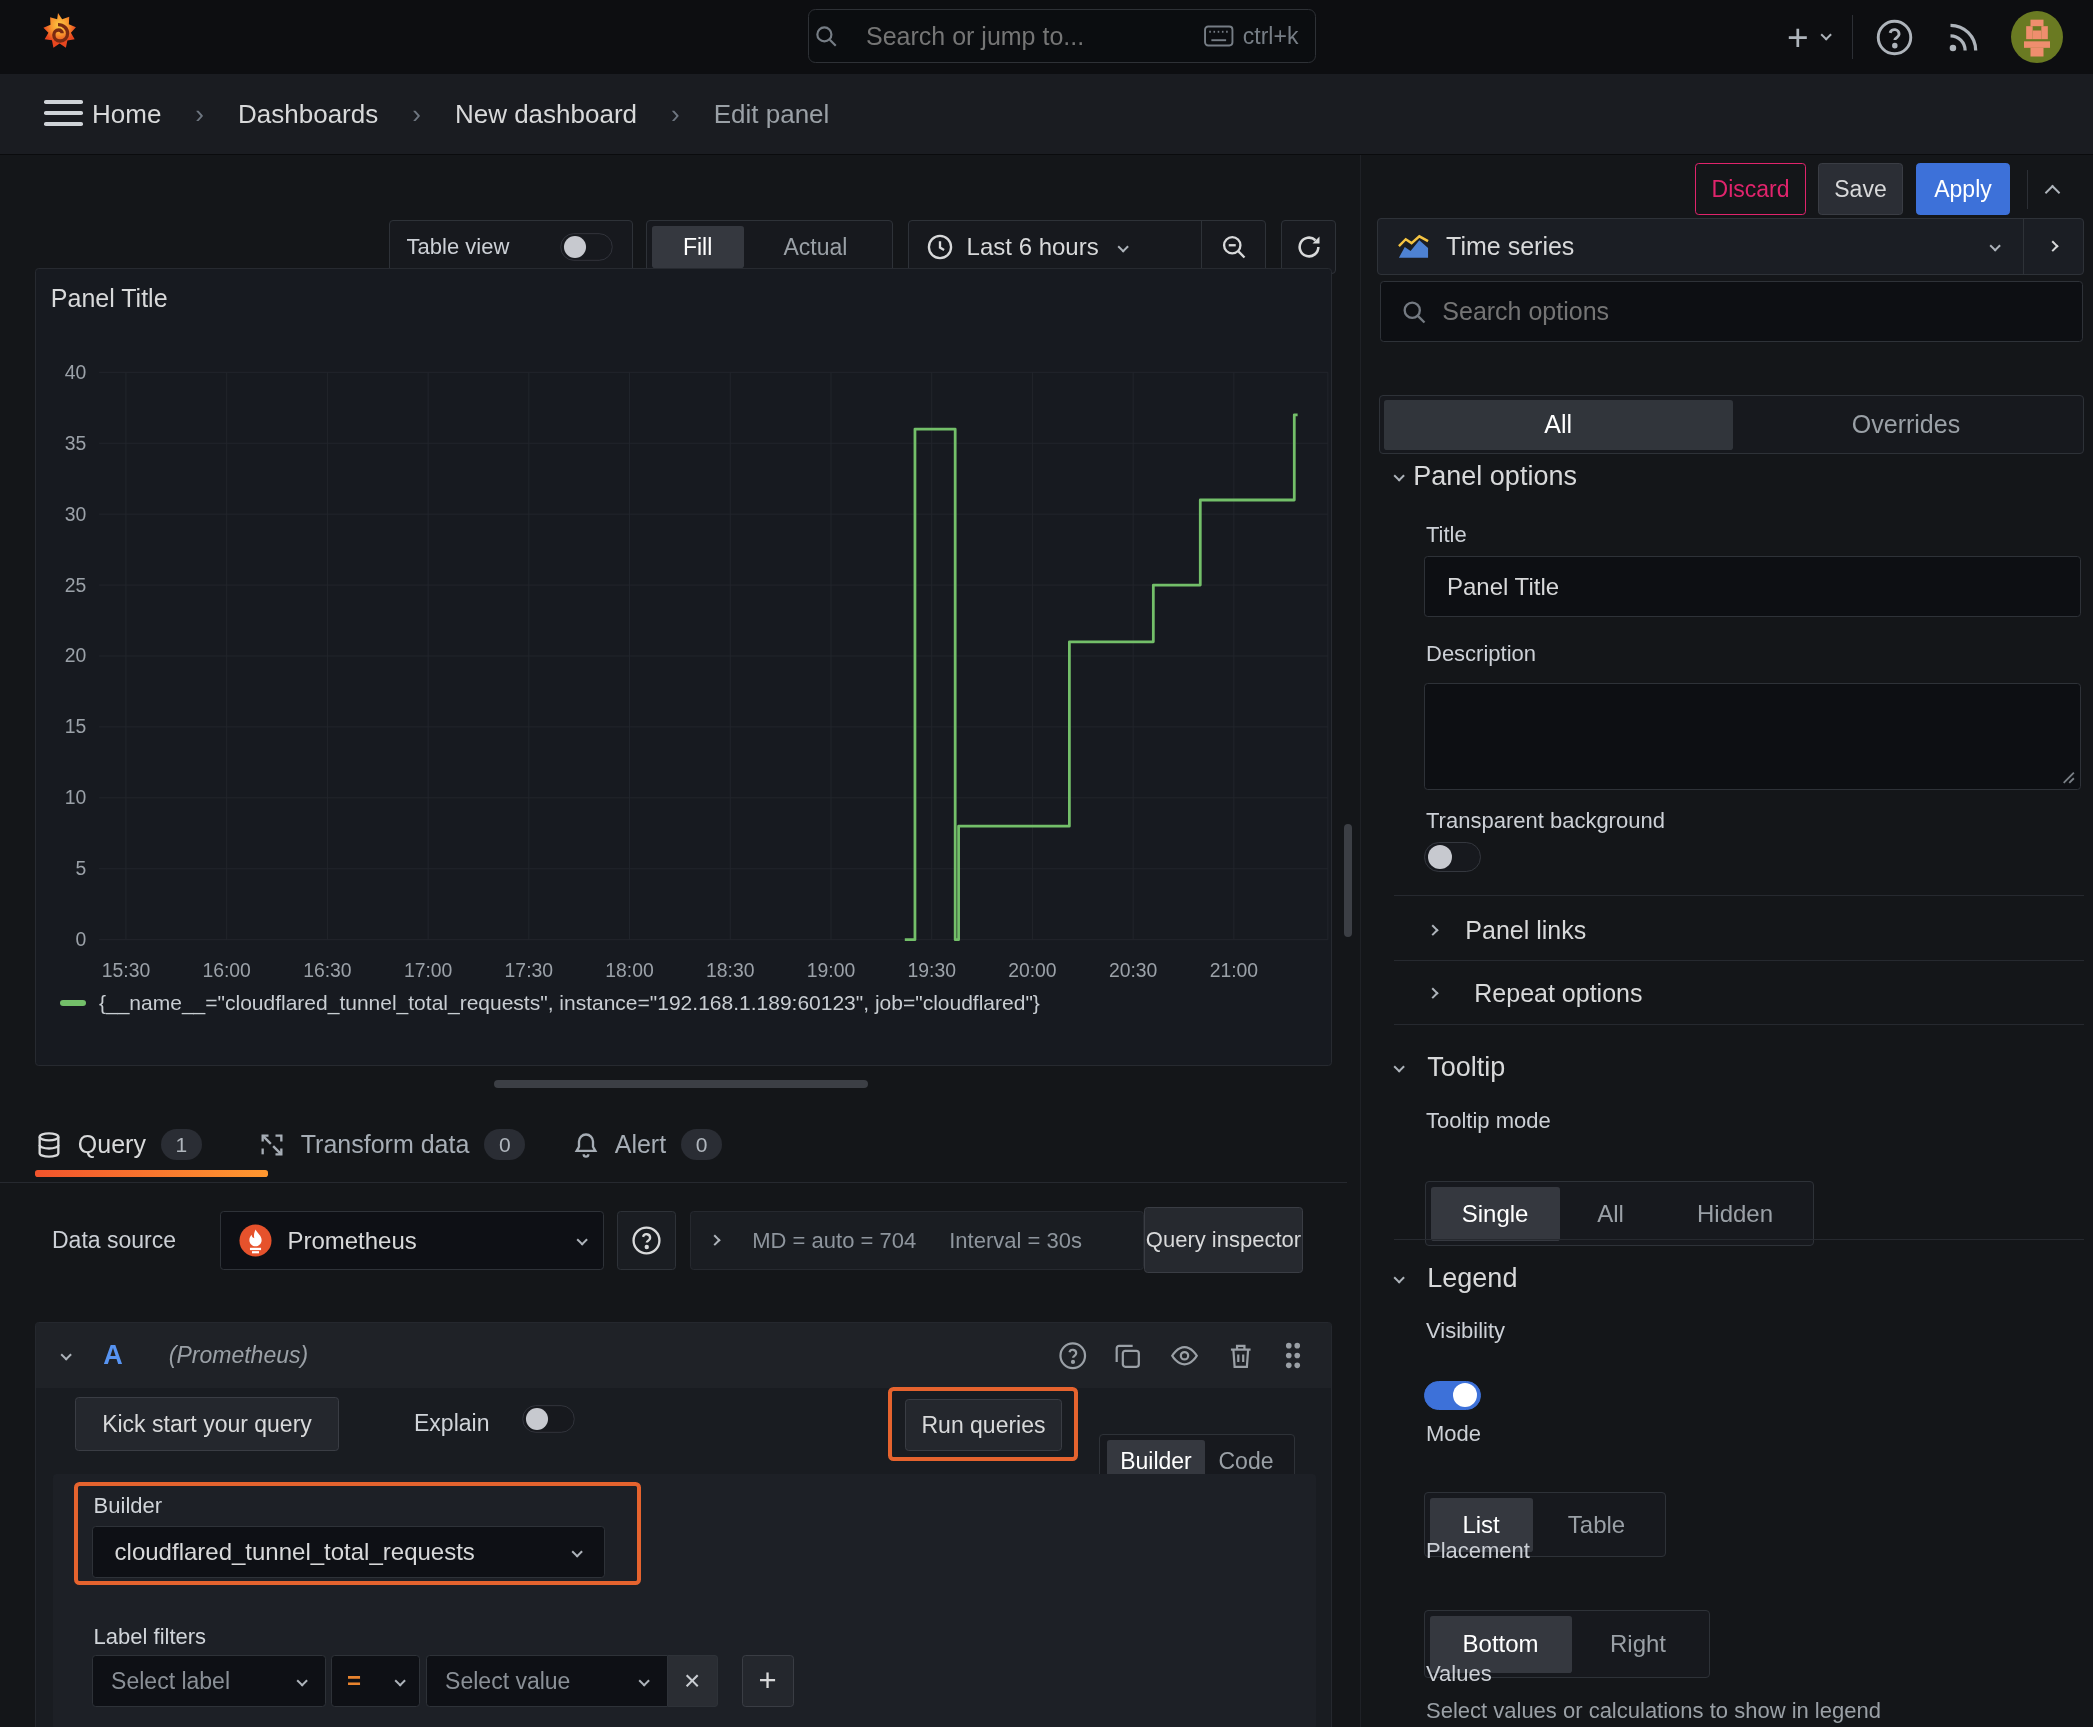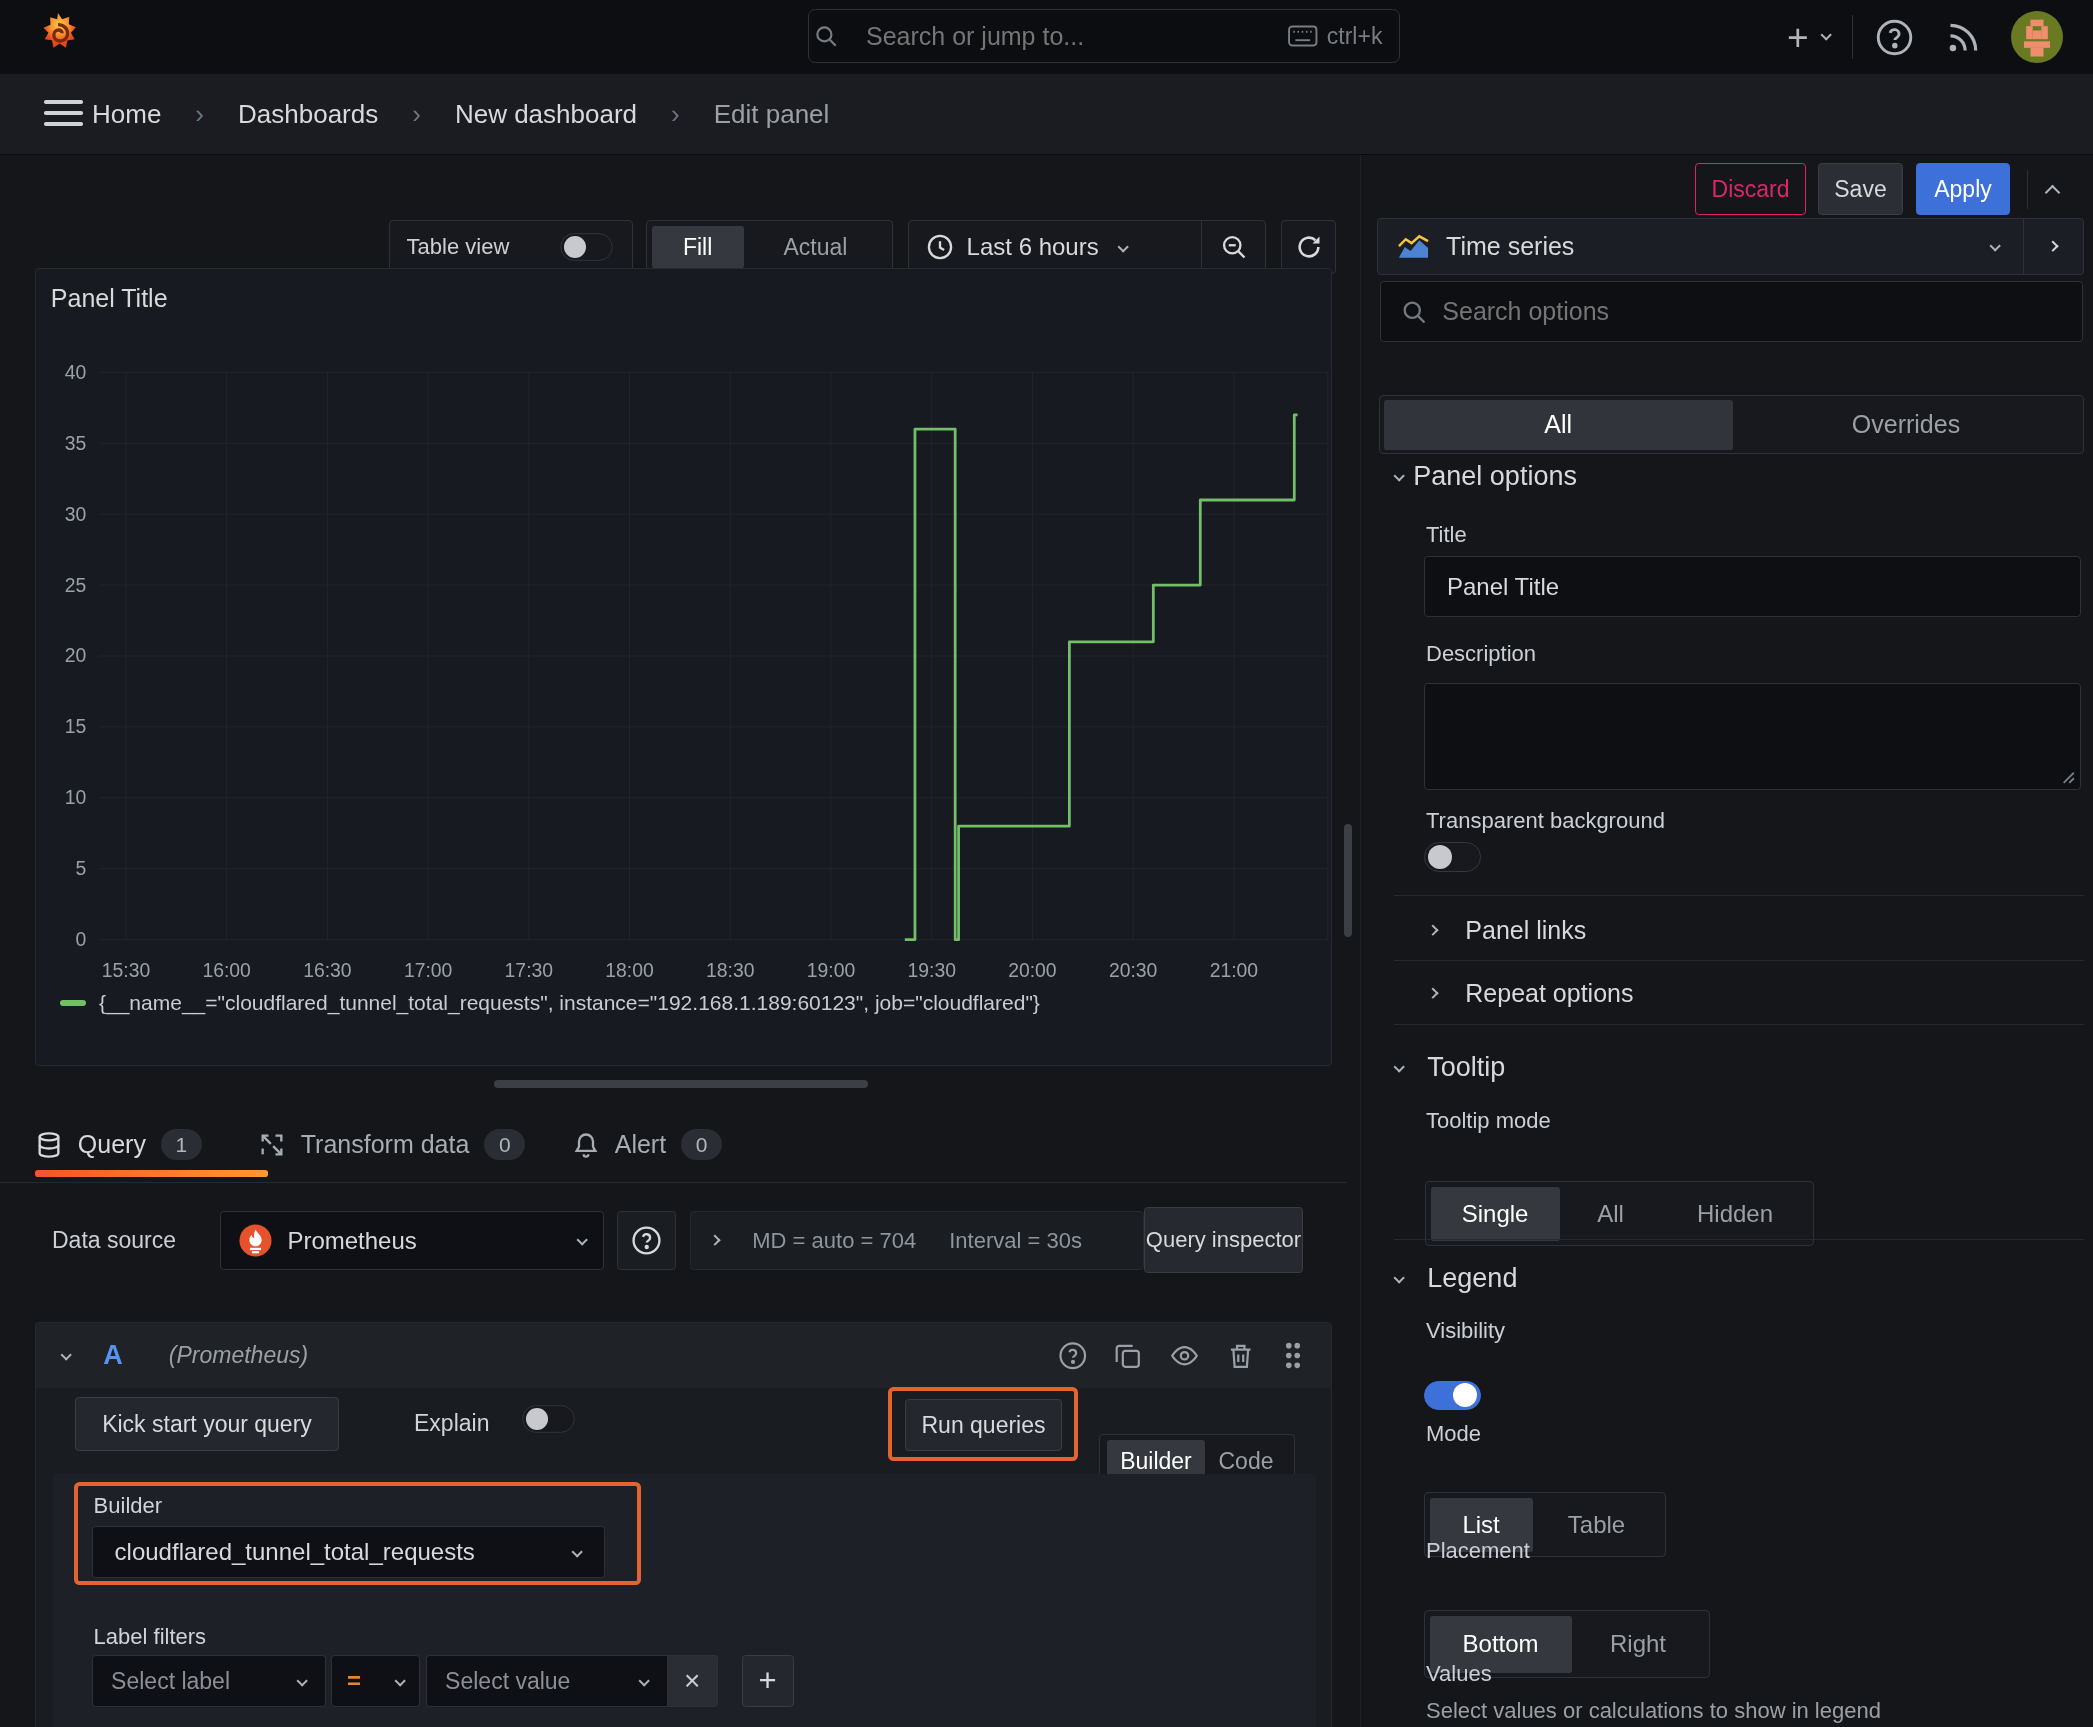--- a/index.html
+++ b/index.html
@@ -54,21 +54,21 @@
         <radialGradient id="glg" cx="50%" cy="35%">
           <stop offset="0%" stop-color="#fbcb43"></stop>
           <stop offset="55%" stop-color="#f8942e"></stop>
           <stop offset="100%" stop-color="#e8461f"></stop>
         </radialGradient>
       </defs>
     <path fill="url(#glg)" d="M12 1l2 3 3.4-1.2-.2 3.6 3.4 1.4-2.4 2.6 1.8 3.2-3.5.5-.7 3.5-3-2-3 2-.7-3.5-3.5-.5 1.8-3.2L5 8l3.4-1.4-.2-3.6L11.6 4z"></path>
     <path fill="none" stroke="#7a2a12" stroke-width="1.6" d="M12 6.5c2.8 0 4.6 2 4.6 4.3 0 2.1-1.6 3.6-3.6 3.6-1.8 0-3-1.3-3-2.9 0-1.4 1-2.4 2.3-2.4 1 0 1.7.7 1.7 1.6"></path>
   </svg>
 
-  <div class="abs searchbox row" style="left:808px;top:9.2px;width:592px;height:54px;padding:0 4px">
+  <div class="abs searchbox row" style="left:808px;top:9.2px;width:508px;height:54px;padding:0 4px">
     <svg width="26" height="26" viewBox="0 0 24 24" stroke="#767d85" fill="none" stroke-width="2">
         <circle cx="10.5" cy="10.5" r="6.5"></circle>
         <line x1="15.5" y1="15.5" x2="21" y2="21"></line>
       </svg>
     <input class="abs" style="left: 57px; top: 5.5px; width: 277px; height: 41px; background: transparent; border: none; color: rgb(154, 160, 166); font-size: 25px; font-family: inherit;" placeholder="Search or jump to...">
     <div class="row" style="position:absolute;right:16.6px;gap:9.2px;color:#767d85;font-size:23px">
       <svg width="29.5" height="22" viewBox="0 0 28 20" stroke="#767d85" fill="none" stroke-width="1.8">
         <rect x="1" y="1" width="26" height="18" rx="3"></rect>
           <line x1="5" y1="6" x2="6.5" y2="6"></line>
           <line x1="9" y1="6" x2="10.5" y2="6"></line>
@@ -424,21 +424,21 @@
     </svg>
 </div>
 <span class="abs lbl" style="left:1426px;top:808px">Transparent background</span>
 <div class="abs switch" style="left:1424px;top:842px"></div>
 <div class="abs divh" style="left:1394px;top:895px;width:690px"></div>
 <div class="abs row" style="left:1429px;top:904px;height:52px;gap:28px;cursor:pointer">
   <span class="chev r sm" style="color:#aeb4bb"></span>
   <span style="font-size:25px">Panel links</span>
 </div>
 <div class="abs divh" style="left:1394px;top:960px;width:690px"></div>
-<div class="abs row" style="left:1429px;top:967px;height:52px;gap:28px;cursor:pointer">
+<div class="abs row" style="left:1429px;top:967px;height:52px;gap:37px;cursor:pointer">
   <span class="chev r sm" style="color:#aeb4bb"></span>
   <span style="font-size:25px">Repeat options</span>
 </div>
 <div class="abs divh" style="left:1394px;top:1024px;width:690px"></div>
 
 <div class="abs row" style="left:1395px;top:1052px;gap:24px;cursor:pointer">
   <span class="chev d sm" style="color:#aeb4bb"></span>
   <span style="font-size:27px;font-weight:500">Tooltip</span>
 </div>
 <span class="abs lbl" style="left:1426px;top:1108px">Tooltip mode</span>

